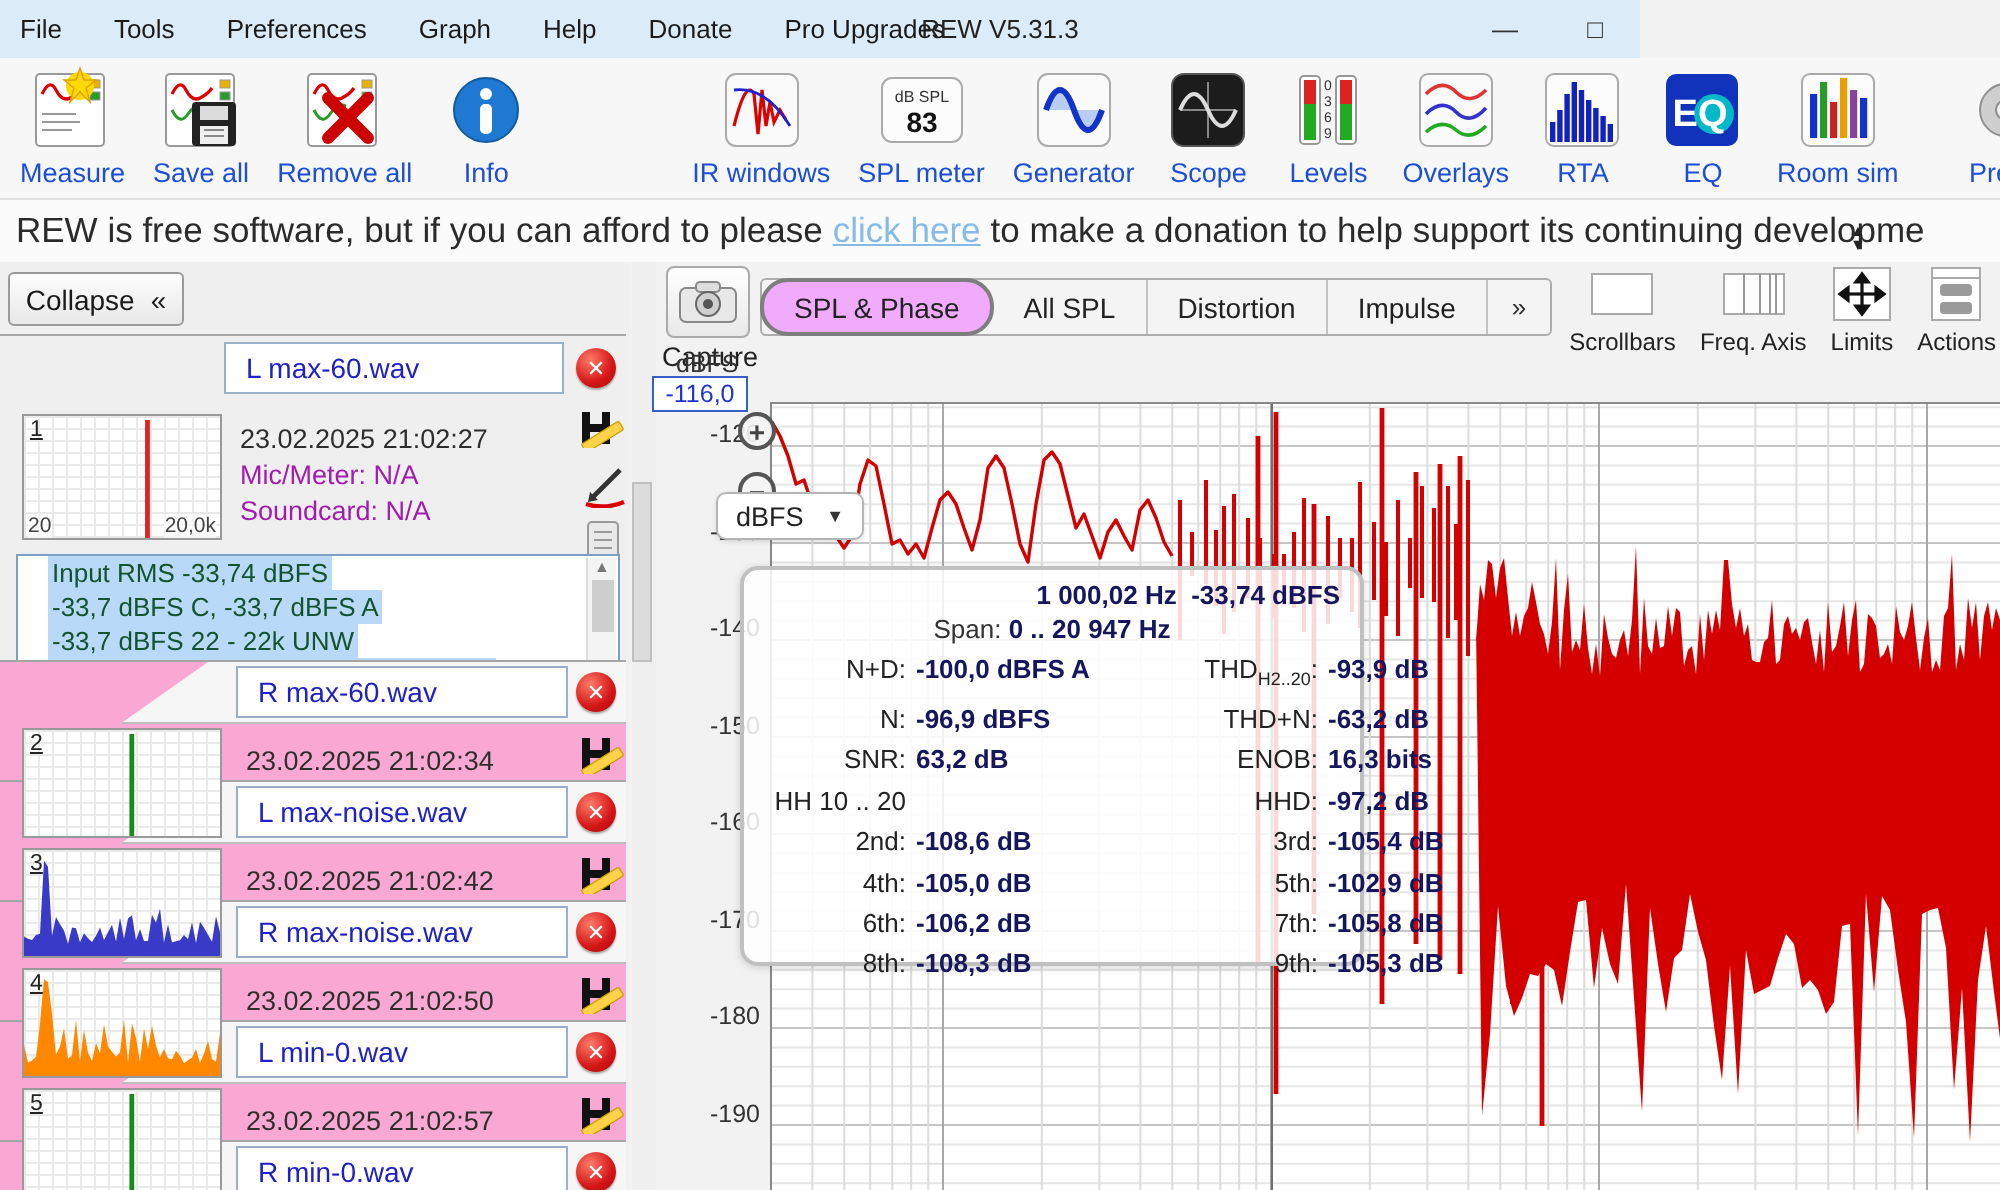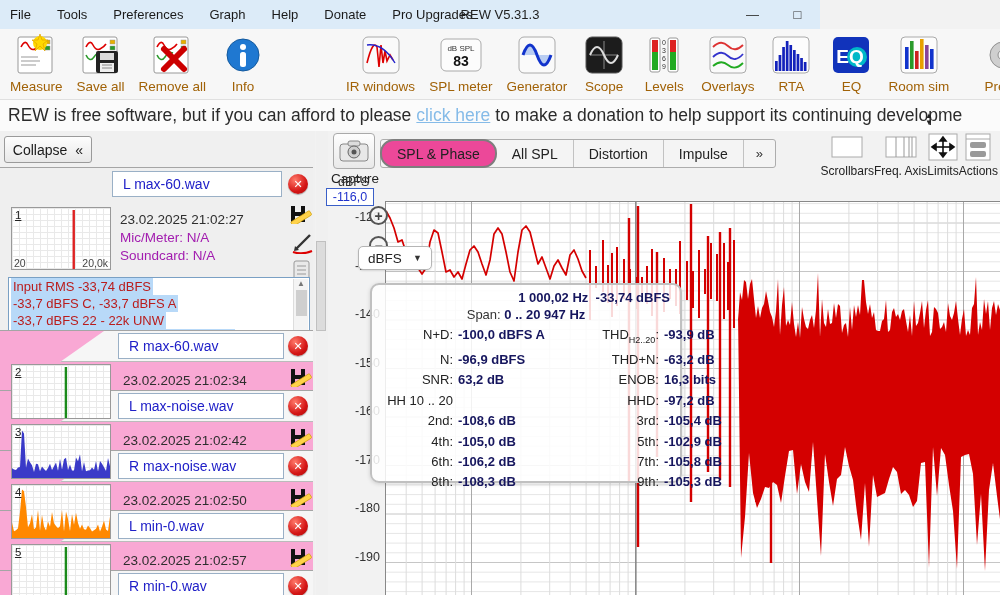--- a/index.html
+++ b/index.html
@@ -12,21 +12,21 @@
   #menus{position:absolute;left:10px;top:0;height:29px;display:flex;align-items:center;gap:26px;font-size:13px;}
   .menuitem{cursor:default;}
   #wintitle{position:absolute;left:0;top:0;width:1000px;height:29px;display:flex;align-items:center;justify-content:center;font-size:13px;color:#222;pointer-events:none;}
   #winbtns{position:absolute;right:0;top:0;height:29px;display:flex;}
   .winbtn{width:45px;height:29px;display:flex;align-items:center;justify-content:center;font-size:13px;color:#333;}
 
   
   #toolbar{position:absolute;left:0;top:29px;width:1000px;height:71px;background:#f7f7f7;border-bottom:1px solid #e0e0e0;display:flex;align-items:flex-start;padding:4px 0 0 10px;}
   .tb{display:flex;flex-direction:column;align-items:center;margin-right:14px;}
   .tbi{width:46px;height:44px;display:flex;align-items:center;justify-content:center;}
-  .tbl{font-size:13.5px;color:#a16207;margin-top:2px;white-space:nowrap;}
+  .tbl{font-size:13.5px;color:#1d4ed8;margin-top:2px;white-space:nowrap;}
   #tb-spacer{width:66px;}
   #tb-partial{margin-left:auto;margin-right:-18px;}
 
   
   #banner{position:absolute;left:0;top:100px;width:1000px;height:31px;background:#fbfbfb;font-size:17.5px;color:#2b2b2b;display:flex;align-items:center;padding-left:8px;white-space:nowrap;overflow:hidden;}
   #banner a{color:#85bbe8;text-decoration:underline;margin:0 5px;}
   #spinner{position:absolute;left:925px;top:112px;font-size:8px;color:#222;line-height:7px;text-align:center;}
 
   
   #sidebar{position:absolute;left:0;top:131px;width:315px;height:464px;background:#f0f0f0;overflow:hidden;}
@@ -37,35 +37,35 @@
   .mwhite{position:absolute;left:60px;top:0;right:0;height:31px;background:#f6f6f6;clip-path:polygon(0 100%,44px 0,100% 0,100% 100%);border-bottom:1px solid #bbb;}
   .thumb{position:absolute;background:#fff;border:1px solid #999;
      background-image:linear-gradient(#e9e9e9 1px,transparent 1px),linear-gradient(90deg,#e9e9e9 1px,transparent 1px);
      background-size:7px 6px;z-index:3;}
   .thumbnum{position:absolute;left:3px;top:1px;font-size:11.5px;text-decoration:underline;color:#222;}
   .thumbaxis{position:absolute;bottom:0;font-size:10.5px;color:#444;background:rgba(255,255,255,.6);}
   .mdate{position:absolute;font-size:13.5px;color:#2e2e2e;}
   .minfo{position:absolute;font-size:13.5px;color:#a21caf;}
   .sideicon{position:absolute;width:24px;height:22px;}
   #infobox{position:absolute;left:8px;top:109px;width:302px;height:91px;background:#fff;border:1px solid #7aa0c4;overflow:hidden;}
-  .iline{font-size:13px;color:#b91c1c;line-height:17px;width:fit-content;background:#b8d9f8;padding:0 2px;margin-left:2px;}
+  .iline{font-size:13px;color:#14532d;line-height:17px;width:fit-content;background:#b8d9f8;padding:0 2px;margin-left:15px;}
   #infoscroll{position:absolute;right:1px;top:1px;width:15px;height:88px;background:#f4f4f4;border-left:1px solid #ddd;font-size:8px;color:#777;text-align:center;}
   #infoscroll .thmb{background:#cfcfcf;width:11px;height:26px;margin:2px auto;}
   #sbscroll{position:absolute;left:316px;top:131px;width:12px;height:464px;background:#f0f0f0;}
   #sbscroll .thmb{background:#dcdcdc;border:1px solid #c0c0c0;width:10px;height:90px;margin-top:110px;}
 
   
   #graphpane{position:absolute;left:330px;top:131px;width:670px;height:464px;background:#f2f2f2;}
   #capture{position:absolute;left:3px;top:2px;width:42px;height:36px;background:linear-gradient(#fefefe,#e9e9e9);border:1px solid #aaa;border-radius:4px;display:flex;align-items:center;justify-content:center;}
   #capturelbl{position:absolute;left:-4px;top:40px;width:58px;text-align:center;font-size:13.5px;color:#222;}
   #tabs{position:absolute;left:50px;top:8px;display:flex;border:1px solid #adadad;border-radius:3px;background:#f4f4f4;height:29px;}
   .tab{padding:0 15px;font-size:14px;color:#222;display:flex;align-items:center;border-right:1px solid #c2c2c2;}
-  .tab.sel{background:#ec4899;border:2px solid #7e7e7e;border-radius:14px;margin:-1px 0 -1px -1px;}
+  .tab.sel{background:#f0abfc;border:2px solid #7e7e7e;border-radius:14px;margin:-1px 0 -1px -1px;}
   .tabmore{padding:0 12px;font-size:13px;display:flex;align-items:center;color:#333;}
-  #gtools{position:absolute;right:2px;top:2px;display:flex;}
+  #gtools{position:absolute;right:2px;top:2px;display:flex;gap:12px;}
   .gtool{display:flex;flex-direction:column;align-items:center;}
   .gtool .gicon{height:28px;display:flex;align-items:center;justify-content:center;}
   .gtool .glbl{font-size:12px;color:#222;margin-top:3px;white-space:nowrap;}
 
   #axisunit{position:absolute;left:8px;top:44px;font-size:12.5px;color:#333;}
   #axistop{position:absolute;left:-4px;top:57px;width:48px;height:18px;border:1px solid #3a5fc8;background:#fff;color:#2233cc;font-size:12.5px;display:flex;align-items:center;justify-content:center;}
   .ytick{position:absolute;width:50px;text-align:right;font-size:12.5px;color:#333;}
 
   #plotwrap{position:absolute;left:55px;top:70px;width:615px;height:394px;background:#fff;border-top:1px solid #888;border-left:1px solid #888;}
   #plot{position:absolute;left:0;top:0;}

